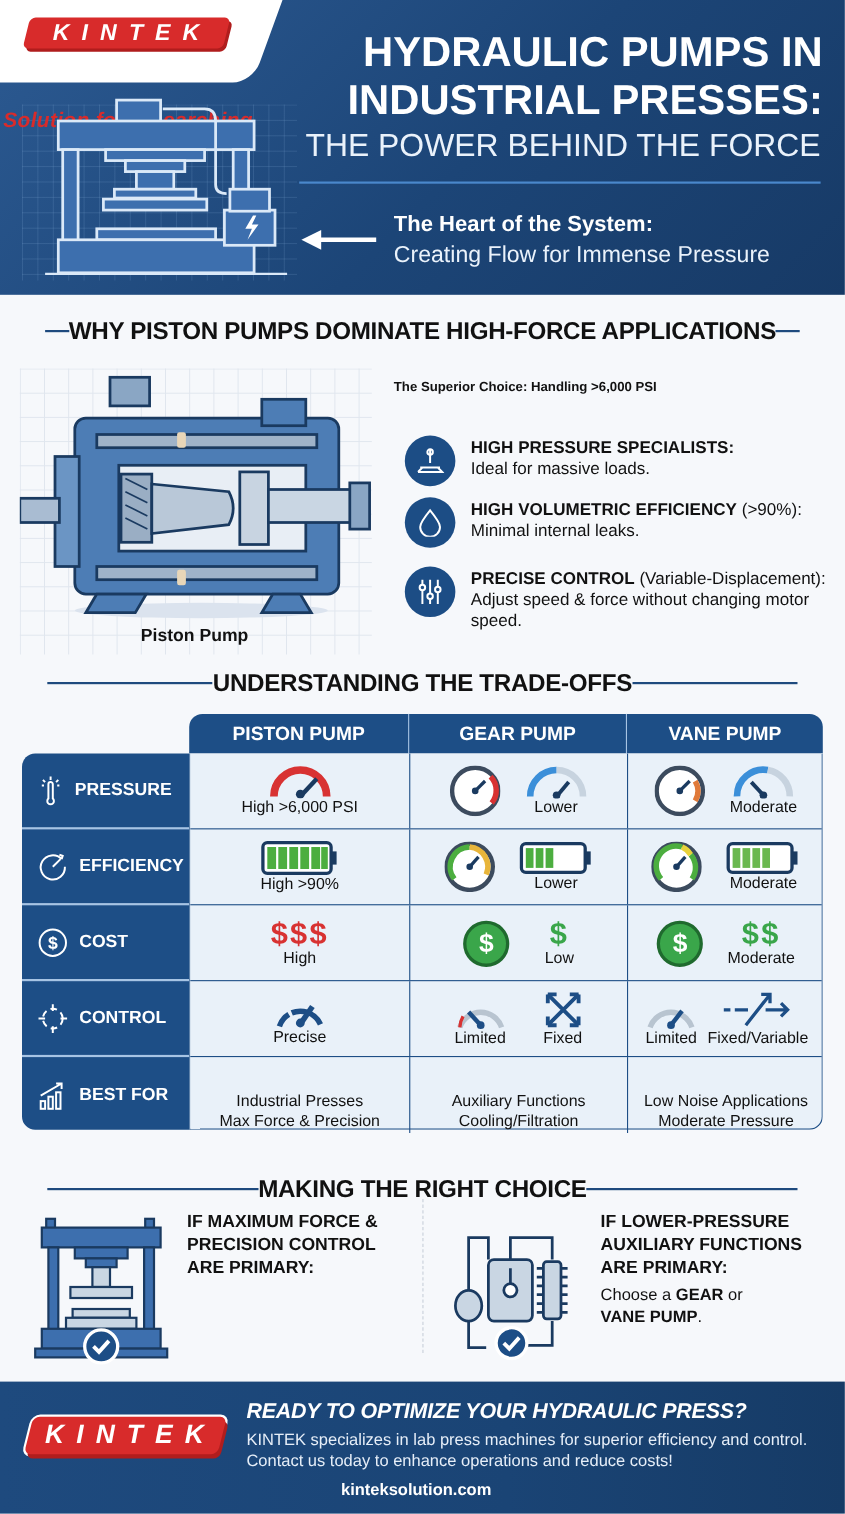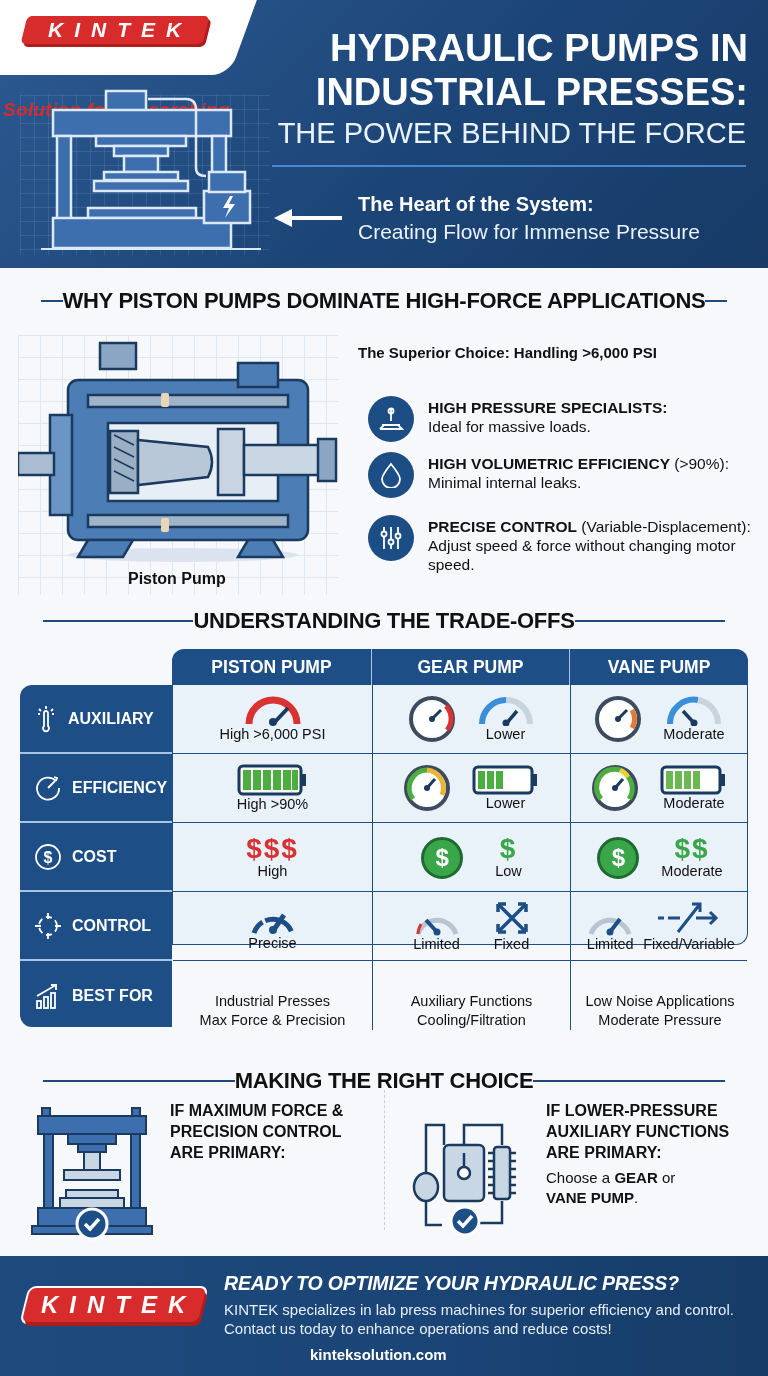--- a/index.html
+++ b/index.html
@@ -16,34 +16,34 @@
   .hero-arrow { position: absolute; left: 272px; top: 207px; width: 72px; height: 22px; }
   .hero-heart { position: absolute; left: 358px; top: 193px; color: #fff; font-weight: bold; font-size: 20px; }
   .hero-heart2 { position: absolute; left: 358px; top: 220px; color: #eaf2fb; font-size: 21px; }
 
   .sec-head { position: absolute; left: 0; width: 768px; display: flex; align-items: center; justify-content: center; }
   .sec-head .line { flex: 1; height: 2px; background: #1e4a7e; }
   .sec-head .txt { font-weight: bold; font-size: 22px; color: #111; white-space: nowrap; letter-spacing: -0.3px; }
 
   .pump-img { position: absolute; left: 18px; top: 335px; width: 320px; height: 260px; background-image: linear-gradient(#e0e6ee 1px, transparent 1px), linear-gradient(90deg, #e0e6ee 1px, transparent 1px); background-size: 22px 22px; }
   .pump-label { position: absolute; left: 128px; top: 570px; font-weight: bold; font-size: 16px; }
-  .superior { position: absolute; left: 358px; top: 344px; font-weight: bold; font-size: 15px; }
+  .superior { position: absolute; left: 358px; top: 344px; font-weight: bold; font-size: 12px; }
   .feat { position: absolute; left: 368px; width: 390px; display: flex; gap: 14px; align-items: flex-start; }
   .feat .ico { width: 46px; height: 46px; border-radius: 50%; background: #1c4d85; flex: none; display: flex; align-items: center; justify-content: center; }
   .feat .t { font-size: 15.5px; line-height: 19px; margin-top: 2px; }
   .feat .t b { font-weight: bold; }
 
   .table { position: absolute; left: 20px; top: 649px; width: 728px; height: 378px; }
   .thead { position: absolute; left: 152px; top: 0; width: 576px; height: 36px; background: #1d4e86; border-radius: 12px 12px 0 0; display: flex; }
   .thead div { flex: none; color: #fff; font-weight: bold; font-size: 17.5px; display: flex; align-items: center; justify-content: center; border-right: 1px solid #a7c4e4; }
   .thead div:last-child { border-right: none; }
   .side { position: absolute; left: 0; top: 36px; width: 152px; height: 342px; background: #1d4e86; border-radius: 12px 0 0 12px; }
   .side .row { height: 69px; display: flex; align-items: center; gap: 10px; padding-left: 14px; border-bottom: 2px solid #a7c4e4; color: #fff; font-weight: bold; font-size: 16px; }
   .side .row:last-child { border-bottom: none; }
-  .body { position: absolute; left: 152px; top: 36px; width: 576px; height: 260px; background: #e9f1f9; border: 1.5px solid #1d4e86; border-top: none; border-radius: 0 0 12px 0; }
+  .body { position: absolute; left: 152px; top: 36px; width: 576px; height: 342px; background: #e9f1f9; border: 1.5px solid #1d4e86; border-top: none; border-radius: 0 0 12px 0; }
   .brow { display: flex; height: 69px; border-bottom: 1.5px solid #1d4e86; }
   .brow:last-child { border-bottom: none; }
   .cell { flex: none; border-right: 1.5px solid #1d4e86; display: flex; flex-direction: column; align-items: center; justify-content: center; font-size: 14.5px; color: #111; }
   .cell:last-child { border-right: none; }
   .pair { display: flex; gap: 22px; align-items: flex-end; }
   .pair .it { display: flex; flex-direction: column; align-items: center; }
   .dollar-red { color: #d83232; font-weight: bold; font-size: 28px; letter-spacing: 2px; line-height: 28px; }
   .dollar-green { color: #3aa64a; font-weight: bold; font-size: 28px; letter-spacing: 2px; line-height: 28px; }
   .coin { width: 42px; height: 42px; border-radius: 50%; background: #3aa64a; border: 3px solid #1f6a2e; color: #fff; font-weight: bold; font-size: 24px; display: flex; align-items: center; justify-content: center; }
   .best { text-align: center; line-height: 19px; font-size: 14.5px; justify-content: flex-end; }
@@ -187,21 +187,21 @@
     <div style="width:198px">GEAR PUMP</div>
     <div style="width:178px">VANE PUMP</div>
   </div>
 
   <div class="side">
     <div class="row">
       <svg width="24" height="28" viewBox="0 0 24 28" fill="none" stroke="#fff" stroke-width="1.8">
           <path d="M10 8 v13 a3 3 0 1 0 4 0 V8 a2 2 0 0 0 -4 0z"></path>
           <path d="M5 4 l2 2 M19 4 l-2 2 M12 1 v3 M4 9 h2 M18 9 h2"></path>
         </svg>
-      <span>AUXILIARY</span>
+      <span>PRESSURE</span>
     </div>
     <div class="row">
       <svg width="28" height="28" viewBox="0 0 28 28" fill="none" stroke="#fff" stroke-width="1.8">
           <path d="M22 7 A11 11 0 1 0 25 14"></path>
           <path d="M14 14 l7 -7"></path>
           <path d="M20 3 l3 1 -1 3"></path>
         </svg>
       <span>EFFICIENCY</span>
     </div>
     <div class="row">

